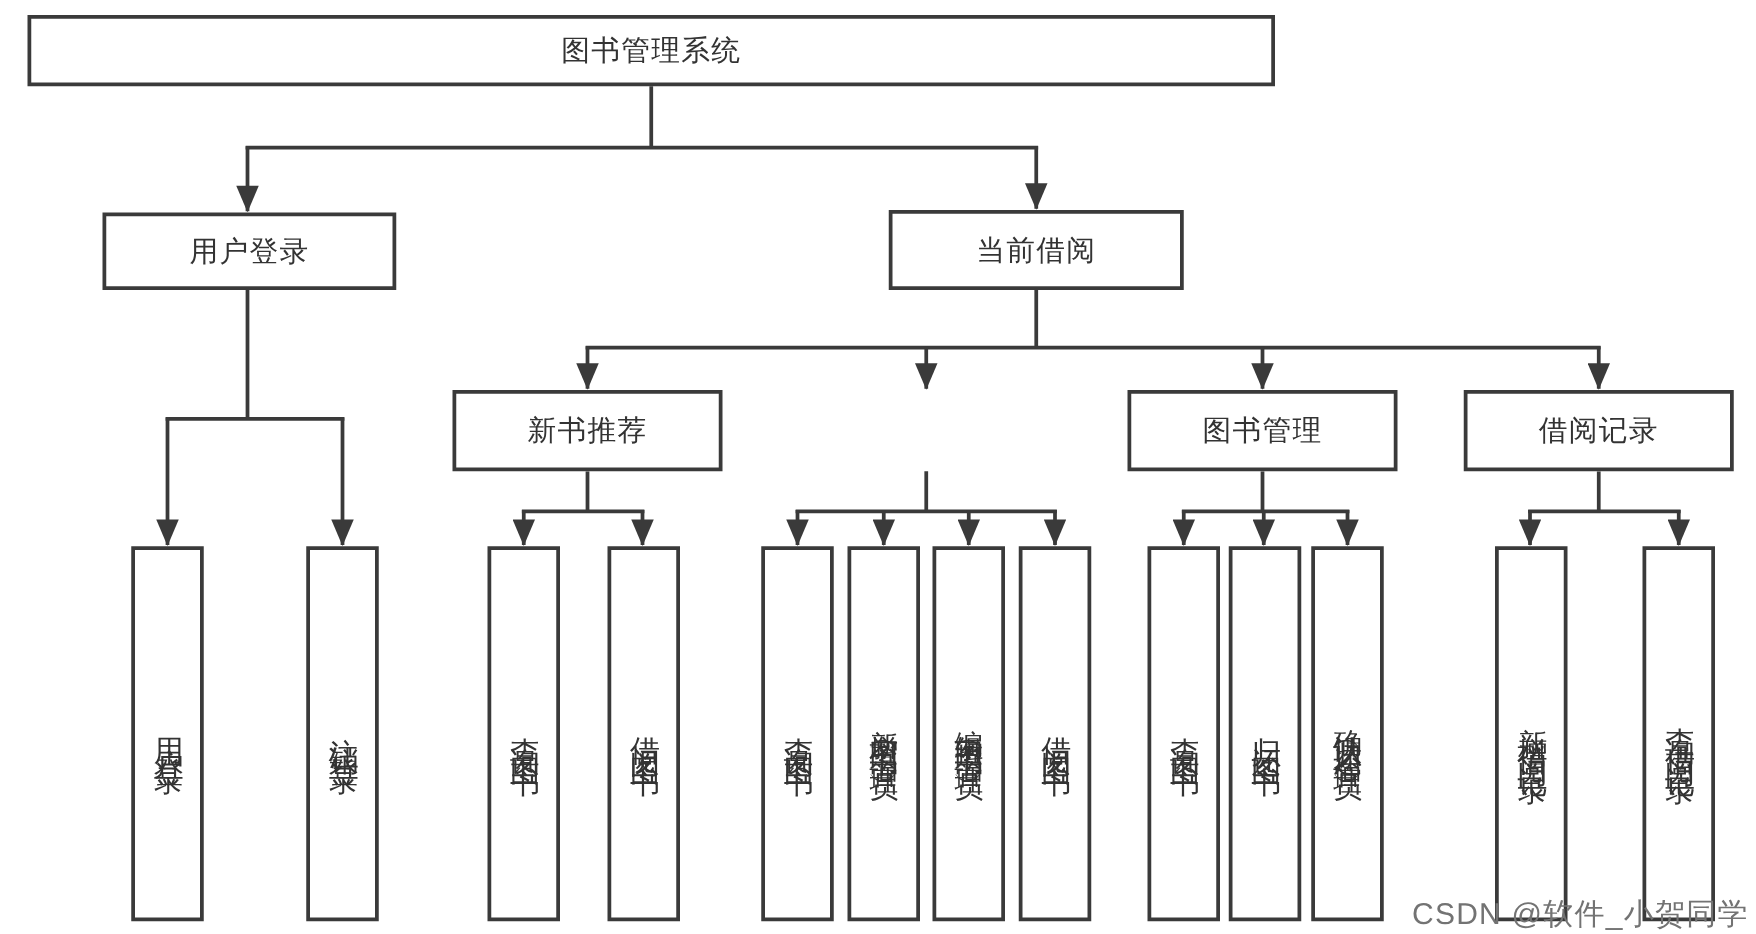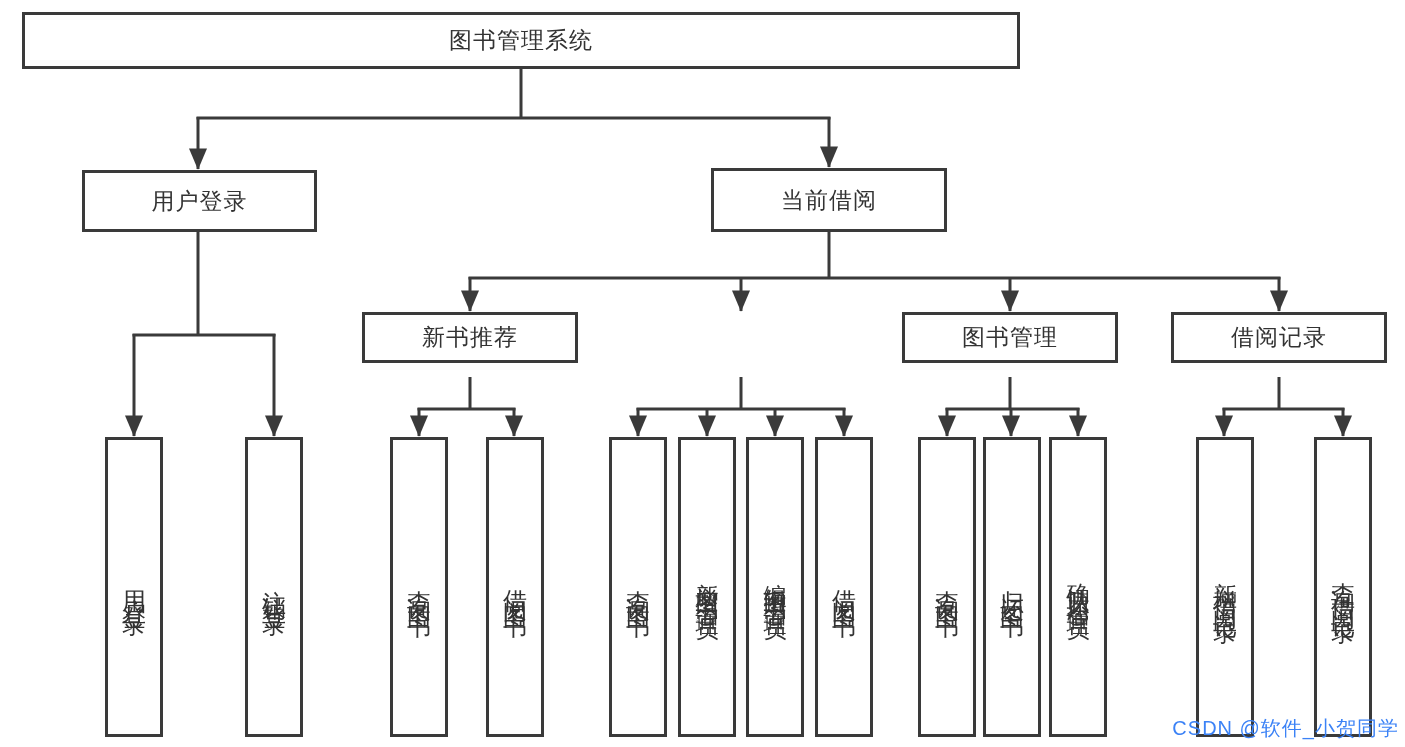--- a/index.html
+++ b/index.html
@@ -33,21 +33,21 @@
     align-items: center;
     justify-content: center;
     color: #333333;
     font-size: 23px;
     letter-spacing: 1px;
     text-align: center;
   }
   .node-root   { left: 22px;   top: 12px;  width: 998px; height: 57px; }
   .node-l2-a   { left: 82px;   top: 170px; width: 235px; height: 62px; }
   .node-l2-b   { left: 711px;  top: 168px; width: 236px; height: 64px; }
-  .node-l3     { top: 312px; width: 216px; height: 51px; }
+  .node-l3     { top: 312px; width: 216px; height: 65px; }
   .node-l3-a   { left: 362px; }
   .node-l3-b   { left: 633px; }
   .node-l3-c   { left: 902px; }
   .node-l3-d   { left: 1171px; }
   .leaf {
     position: absolute;
     top: 437px;
     width: 58px;
     height: 300px;
     box-sizing: border-box;
@@ -76,22 +76,22 @@
   .lf8  { left: 815px; }
   .lf9  { left: 918px; }
   .lf10 { left: 983px; }
   .lf11 { left: 1049px; }
   .lf12 { left: 1196px; }
   .lf13 { left: 1314px; }
   .watermark {
     position: absolute;
     right: 6px;
     top: 715px;
-    font-size: 20px;
-    color: #3b82f6;
+    font-size: 24px;
+    color: #737373;
     letter-spacing: 1px;
     white-space: nowrap;
     pointer-events: none;
     z-index: 5;
   }
 </style>
 </head>
 <body>
 
 <div id="stage">

